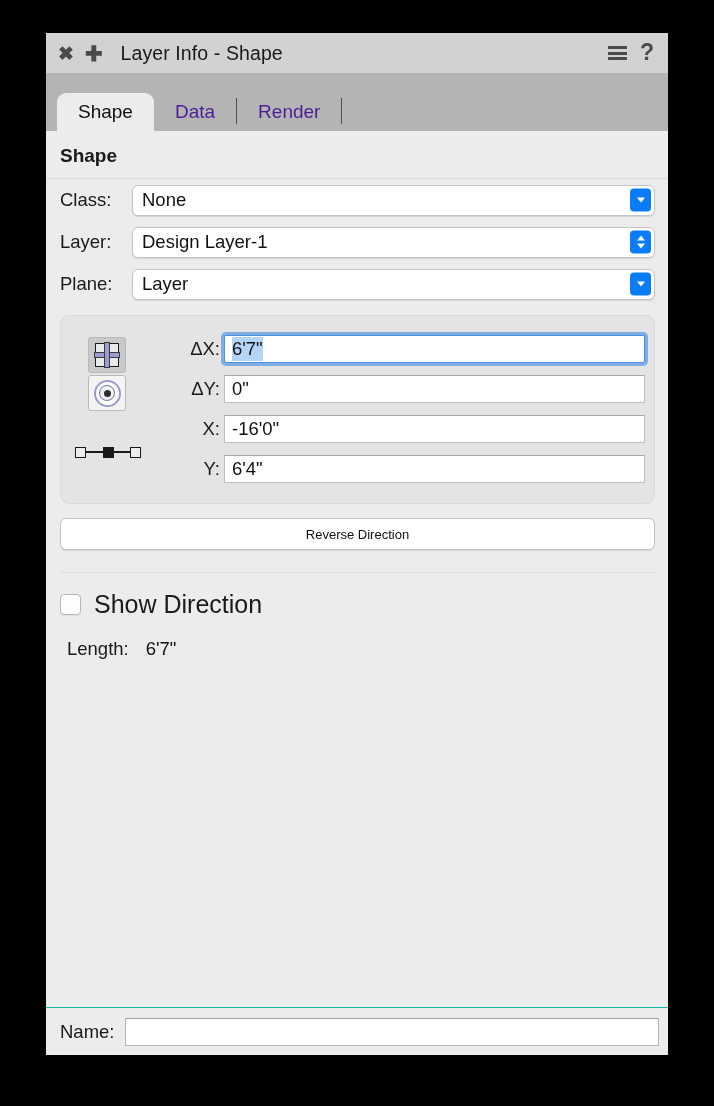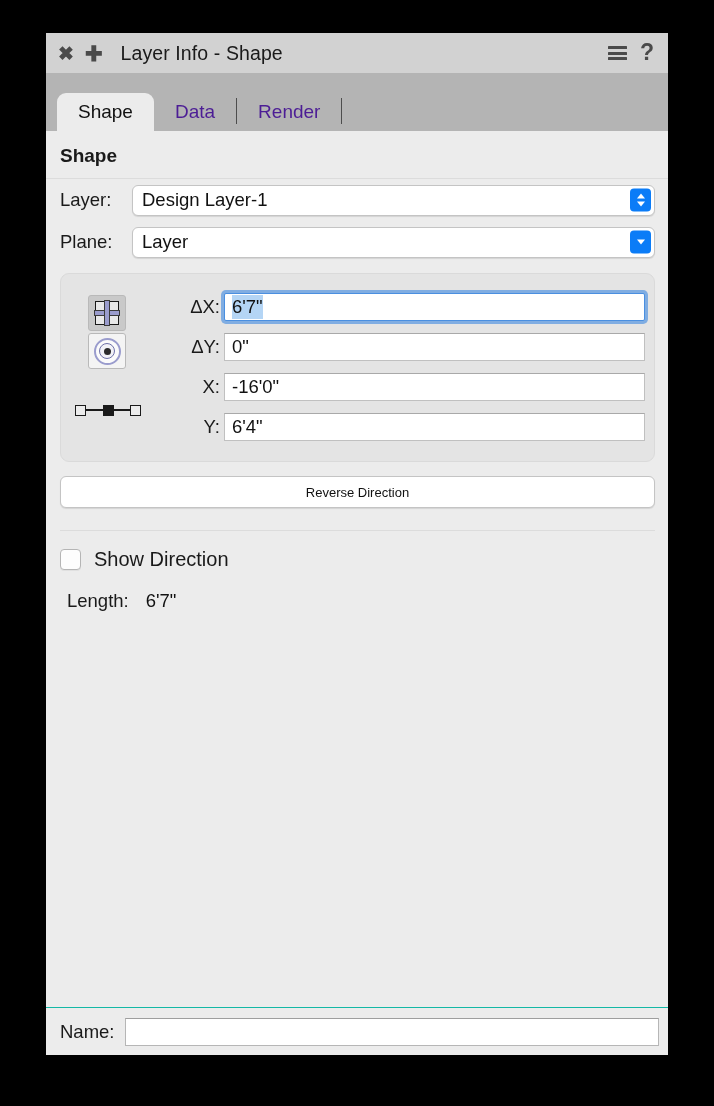--- a/index.html
+++ b/index.html
@@ -354,21 +354,21 @@
   }
   .checkbox {
     width: 19px; height: 19px;
     background: #fdfdfd;
     border: 1px solid #b5b5b5;
     border-radius: 4px;
     box-shadow: 0 1px 0 rgba(0,0,0,0.05);
     flex: 0 0 auto;
   }
   .checkrow .ctext {
-    font-size: 20px;
+    font-size: 25px;
     color: #1a1a1a;
     margin-left: 13px;
   }
 
   
   .lenrow {
     display: flex;
     align-items: center;
     padding: 19px 0 0 21px;
   }
@@ -437,20 +437,29 @@
     <div class="tab-sep"></div>
     <div class="tab">Render</div>
     <div class="tab-sep"></div>
   </div>
 
   <div class="content">
 
     <div class="section-title">Shape</div>
     <div class="hr"></div>
 
+    <div class="drow">
+      <span class="lbl">Class:</span>
+      <div class="combo">
+        <span class="val">None</span>
+        <span class="combo-btn">
+          <i class="chev chev-d"></i>
+        </span>
+      </div>
+    </div>
 
     <div class="drow">
       <span class="lbl">Layer:</span>
       <div class="combo">
         <span class="val">Design Layer-1</span>
         <span class="combo-btn stepper">
           <i class="chev chev-u"></i>
             <i class="chev chev-d"></i>
         </span>
       </div>

